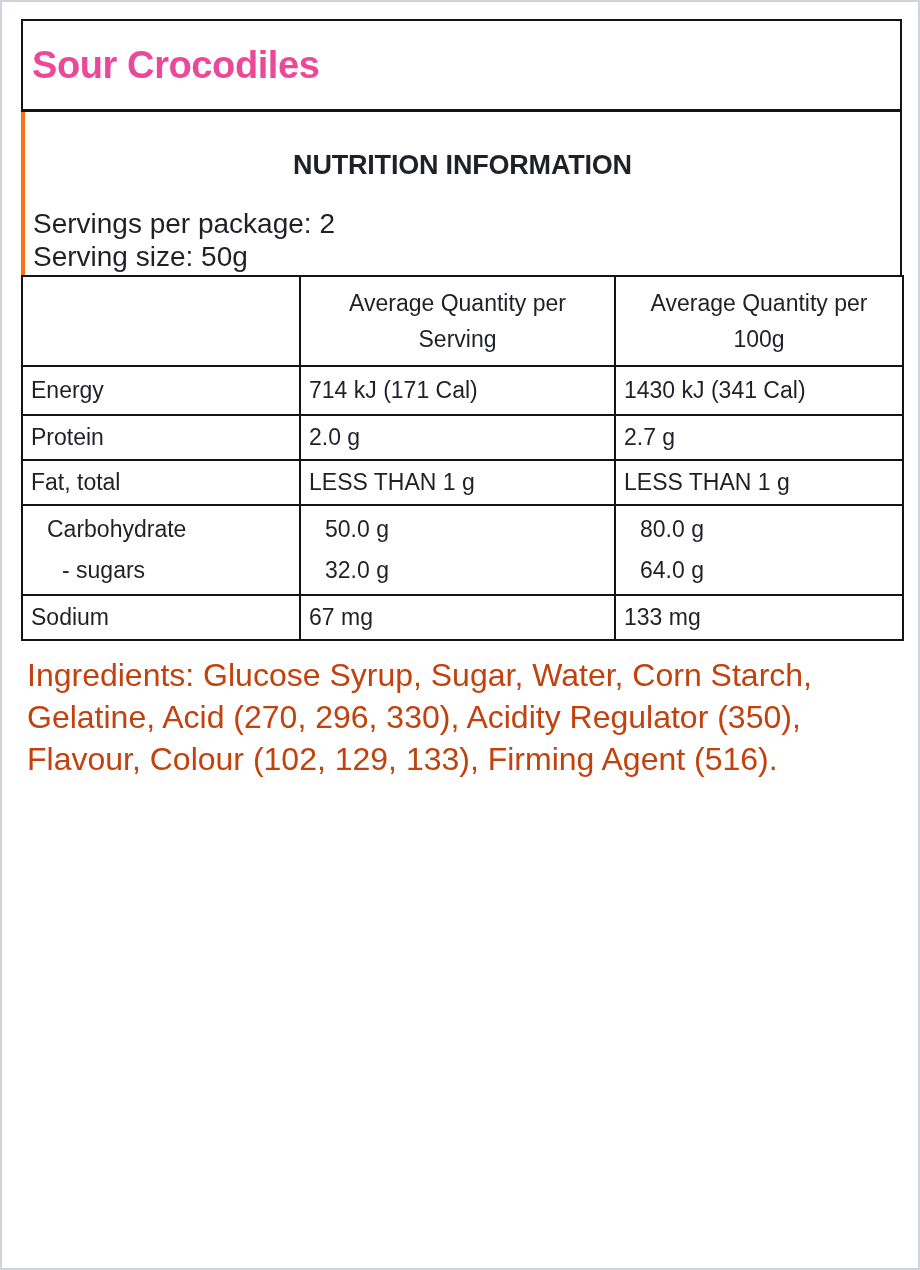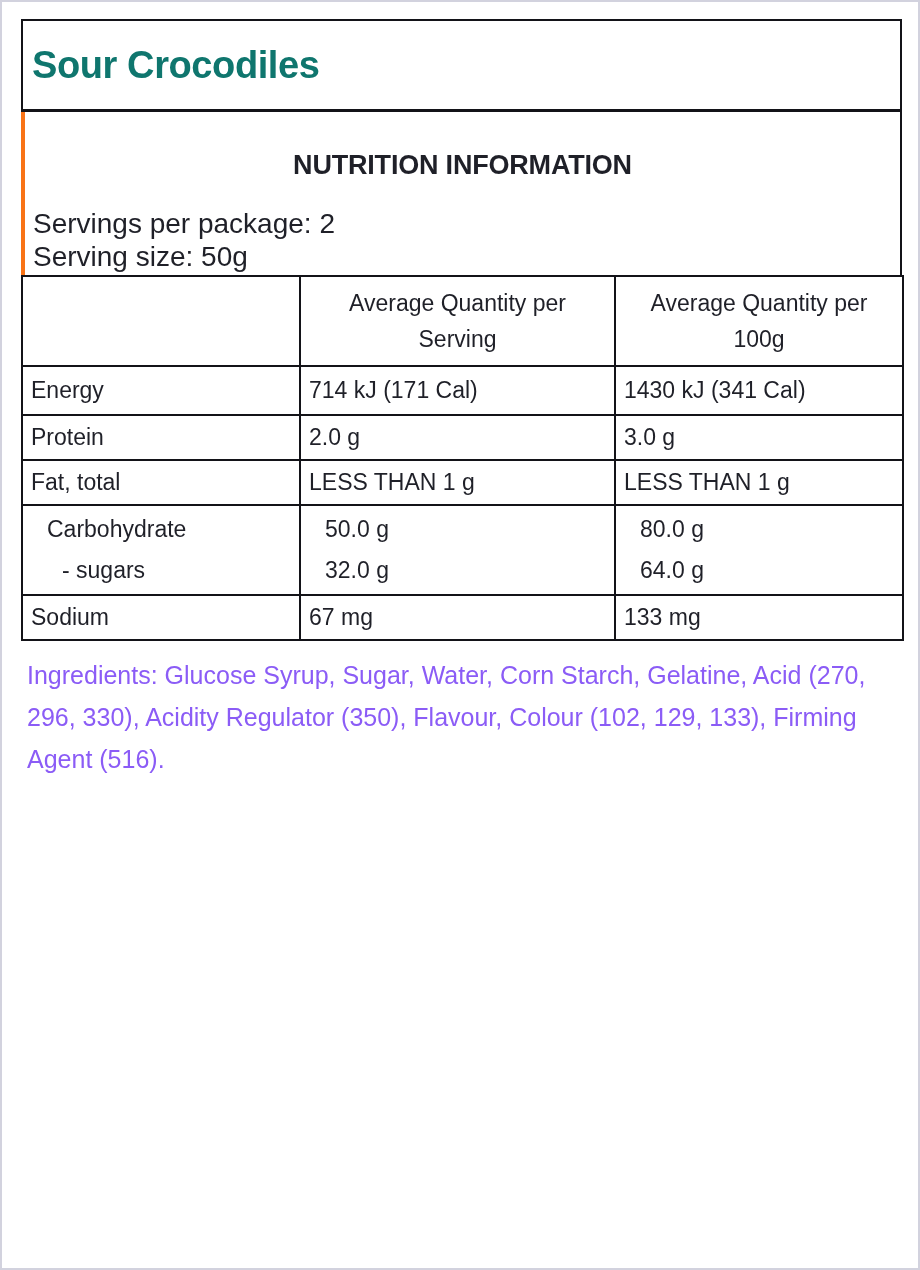--- a/index.html
+++ b/index.html
@@ -19,21 +19,21 @@
 
   .title-box {
     width: 881px; height: 93px;
     border: 2px solid #131318;
     border-bottom: 3px solid #131318;
     display: flex; align-items: center;
     padding-left: 9px;
   }
   .product-title {
     font-size: 38px; font-weight: 700; letter-spacing: -0.4px;
-    color: #0f766e;
+    color: #ec4899;
   }
 
   .info-box {
     width: 881px; height: 163px;
     border-left: 4px solid #f97316;
     border-right: 2px solid #131318;
     padding: 0 8px;
   }
   .nutrition-heading {
     text-align: center; font-weight: 700; font-size: 27px;
@@ -56,22 +56,22 @@
   .nutri-table td { padding-left: 8px; height: 45px; }
   tr.row-energy td { height: 49px; }
   tr.row-carb td { height: 90px; padding: 0; }
   .carb-cell { display: flex; flex-direction: column; justify-content: space-between; height: 81px; padding-left: 24px; }
   .carb-cell .cline { height: 43px; display: flex; align-items: center; }
   .carb-cell .indent { padding-left: 15px; }
 
   .ingredients {
     margin: 13px 0 0 25px;
     width: 845px;
-    font-size: 25px; line-height: 42px;
-    color: #8b5cf6;
+    font-size: 32px; line-height: 42px;
+    color: #c2410c;
   }
 </style>
 </head>
 <body>
 
 <div class="viewport">
   <div class="label-wrap">
 
     <div class="title-box">
       <div class="product-title">Sour Crocodiles</div>
@@ -106,21 +106,21 @@
 
       <tr class="row-energy">
         <td>Energy</td>
         <td>714 kJ (171 Cal)</td>
         <td>1430 kJ (341 Cal)</td>
       </tr>
 
       <tr>
         <td>Protein</td>
         <td>2.0 g</td>
-        <td>3.0 g</td>
+        <td>2.7 g</td>
       </tr>
 
       <tr>
         <td>Fat, total</td>
         <td>LESS THAN 1 g</td>
         <td>LESS THAN 1 g</td>
       </tr>
 
       <tr class="row-carb">
         <td>

